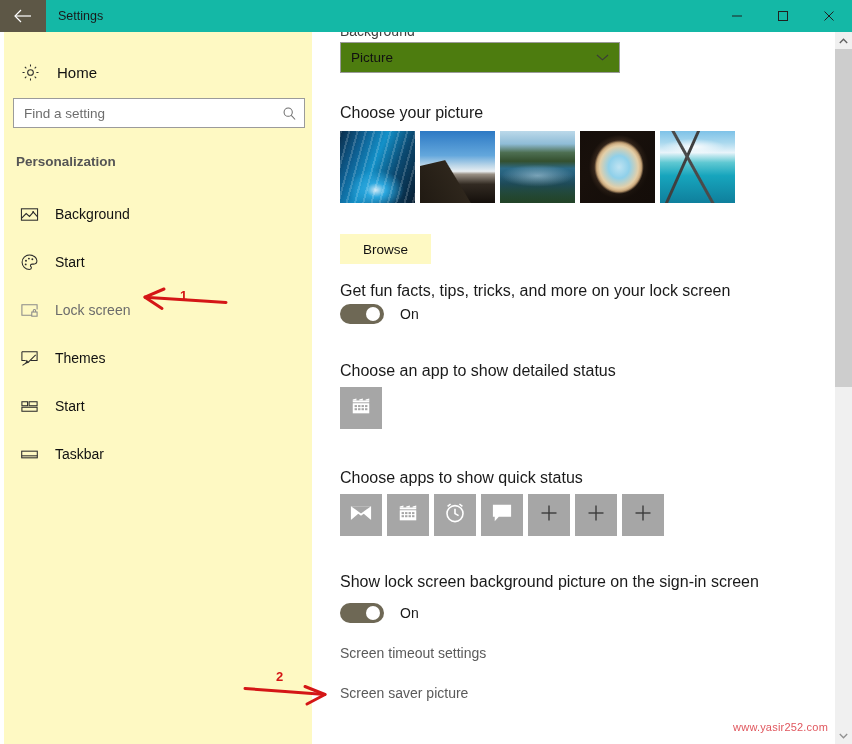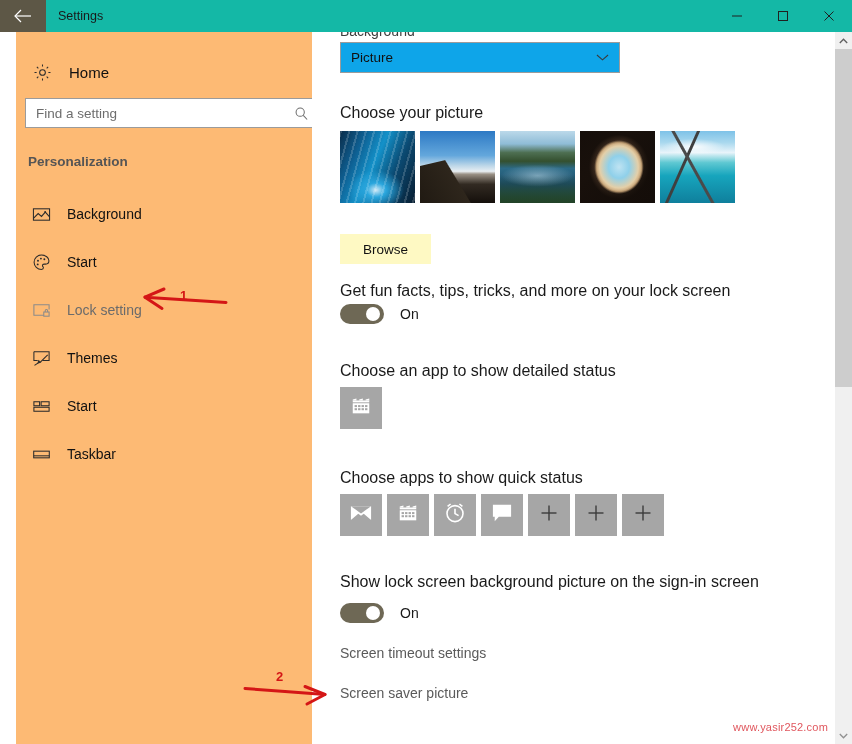--- a/index.html
+++ b/index.html
@@ -51,24 +51,24 @@
     justify-content: center;
     cursor: pointer;
   }
   .winbtn-min { left: 714px; }
   .winbtn-max { left: 760px; }
   .winbtn-close { left: 806px; }
 
   
   .sidebar {
     position: absolute;
-    left: 16px; top: 32px;
+    left: 4px; top: 32px;
     width: 312px;
     height: 712px;
-    background: #fdba74;
+    background: #fef9c3;
   }
   .home-row {
     position: absolute;
     left: 10px; top: 21px;
     width: 286px; height: 38px;
     display: flex;
     align-items: center;
     cursor: pointer;
   }
   .home-icon {
@@ -154,21 +154,21 @@
     font-size: 14px;
     color: #3d3d3d;
     height: 17px;
     overflow: hidden;
   }
   .dropdown {
     position: absolute;
     left: 28px; top: 10px;
     width: 280px; height: 31px;
     border: 1px solid #9b9b9b;
-    background: #0ea5e9;
+    background: #4d7c0f;
     box-sizing: border-box;
     display: flex;
     align-items: center;
     cursor: pointer;
   }
   .dropdown-value {
     font-size: 13.5px;
     color: #111;
     margin-left: 10px;
     flex: 1;
@@ -467,21 +467,21 @@
     </div>
 
     <div class="nav-item muted">
       <span class="nav-icon">
         <svg width="19" height="19" viewBox="0 0 20 20" fill="none" stroke="#8a8a8a" stroke-width="1.1">
           <polyline points="12.5,15 2,15 2,4 18,4 18,9"></polyline>
           <rect x="12.4" y="11.6" width="5.6" height="4.4"></rect>
           <path d="M13.9 11.6v-1.3a1.3 1.3 0 0 1 2.6 0v1.3"></path>
         </svg>
       </span>
-      <span class="nav-label">Lock setting</span>
+      <span class="nav-label">Lock screen</span>
     </div>
 
     <div class="nav-item">
       <span class="nav-icon">
         <svg width="19" height="19" viewBox="0 0 20 20" fill="none" stroke="#2b2b2b" stroke-width="1.1">
           <polyline points="2,3 18,3 18,12 11,12"></polyline>
           <polyline points="2,3 2,12 6,12"></polyline>
           <path d="M16.5 6.2L8.8 13.9"></path>
           <path d="M8.8 13.9l-2.6 0.9 0.9-2.6z"></path>
           <path d="M2.6 17.3l3.6-2.5"></path>

